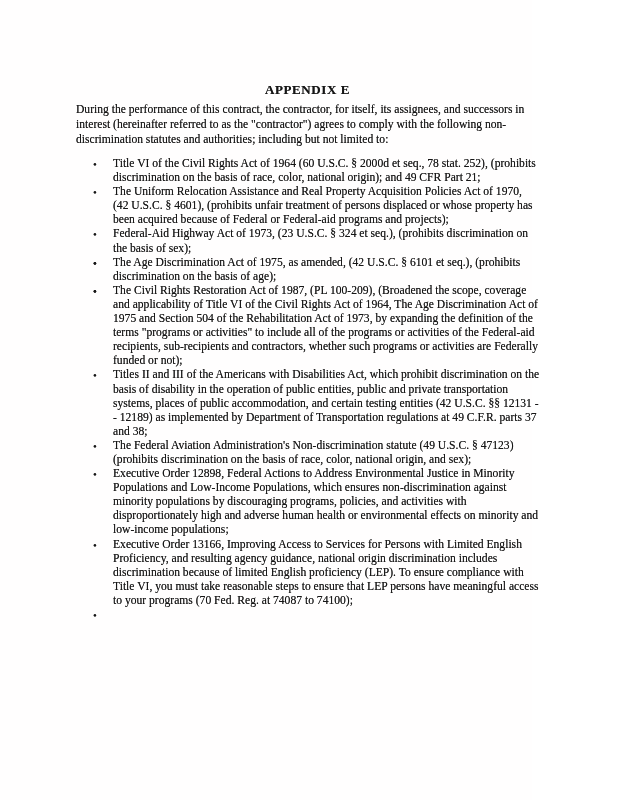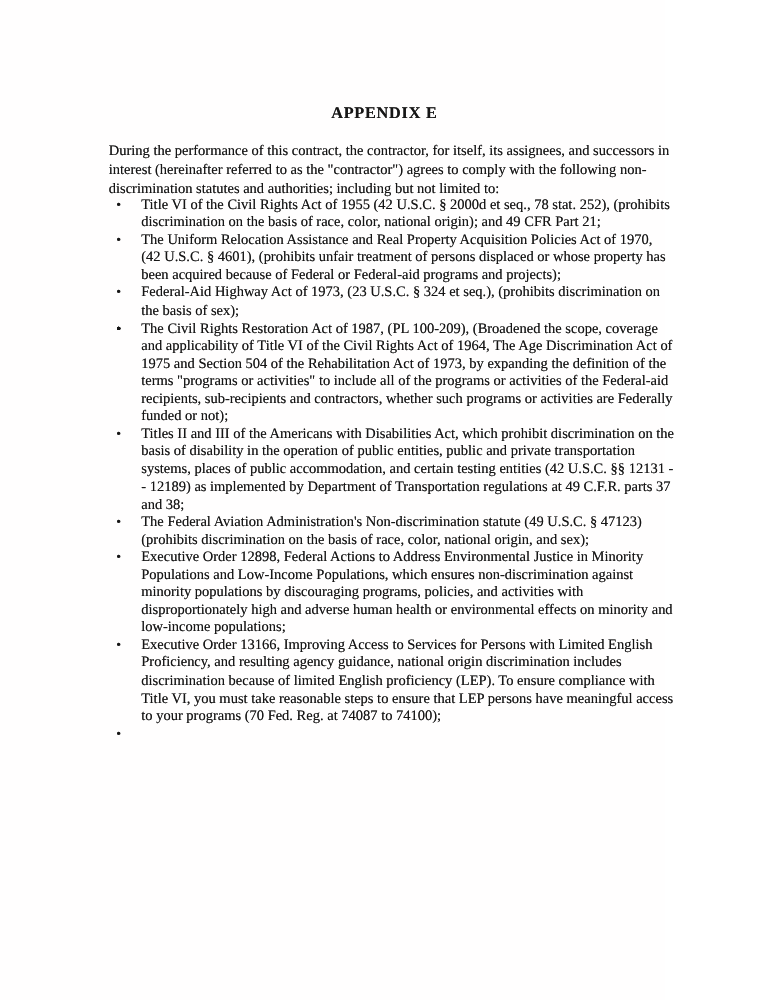--- a/index.html
+++ b/index.html
@@ -31,21 +31,21 @@
     text-align: center;
     font-size: 13px;
     font-weight: bold;
     letter-spacing: 0.6px;
   }
   .doc-intro {
     position: absolute;
     top: 102px;
     left: 75px;
     width: 465px;
-    margin: 12px;
+    margin: 1px;
     font-size: 11.6px;
     line-height: 14.8px;
     text-align: left;
   }
   .statutes-list {
     position: absolute;
     top: 157px;
     left: 93px;
     width: 447px;
     margin: 0;
@@ -72,35 +72,36 @@
 
 <div class="doc-page">
 
   <h1 class="doc-title">APPENDIX E</h1>
 
   <p class="doc-intro">During the performance of this contract, the contractor, for itself, its assignees, and successors in interest (hereinafter referred to as the "contractor") agrees to comply with the following non-discrimination statutes and authorities; including but not limited to:</p>
 
   <ul class="statutes-list">
     <li>
       <span class="bullet-marker">•</span>
-      <span>Title VI of the Civil Rights Act of 1955 (42 U.S.C. § 2000d et seq., 78 stat. 252), (prohibits discrimination on the basis of race, color, national origin); and 49 CFR Part 21;</span>
+      <span>Title VI of the Civil Rights Act of 1964 (60 U.S.C. § 2000d et seq., 78 stat. 252), (prohibits discrimination on the basis of race, color, national origin); and 49 CFR Part 21;</span>
     </li>
     <li>
       <span class="bullet-marker">•</span>
       <span>The Uniform Relocation Assistance and Real Property Acquisition Policies Act of 1970, (42 U.S.C. § 4601), (prohibits unfair treatment of persons displaced or whose property has been acquired because of Federal or Federal-aid programs and projects);</span>
     </li>
     <li>
       <span class="bullet-marker">•</span>
       <span>Federal-Aid Highway Act of 1973, (23 U.S.C. § 324 et seq.), (prohibits discrimination on the basis of sex);</span>
     </li>
     <li>
       <span class="bullet-marker">•</span>
     </li>
     <li>
       <span class="bullet-marker">•</span>
+      <span>The Age Discrimination Act of 1975, as amended, (42 U.S.C. § 6101 et seq.), (prohibits discrimination on the basis of age);</span>
     </li>
     <li>
       <span class="bullet-marker">•</span>
     </li>
     <li>
       <span class="bullet-marker">•</span>
       <span>The Civil Rights Restoration Act of 1987, (PL 100-209), (Broadened the scope, coverage and applicability of Title VI of the Civil Rights Act of 1964, The Age Discrimination Act of 1975 and Section 504 of the Rehabilitation Act of 1973, by expanding the definition of the terms "programs or activities" to include all of the programs or activities of the Federal-aid recipients, sub-recipients and contractors, whether such programs or activities are Federally funded or not);</span>
     </li>
     <li>
       <span class="bullet-marker">•</span>

